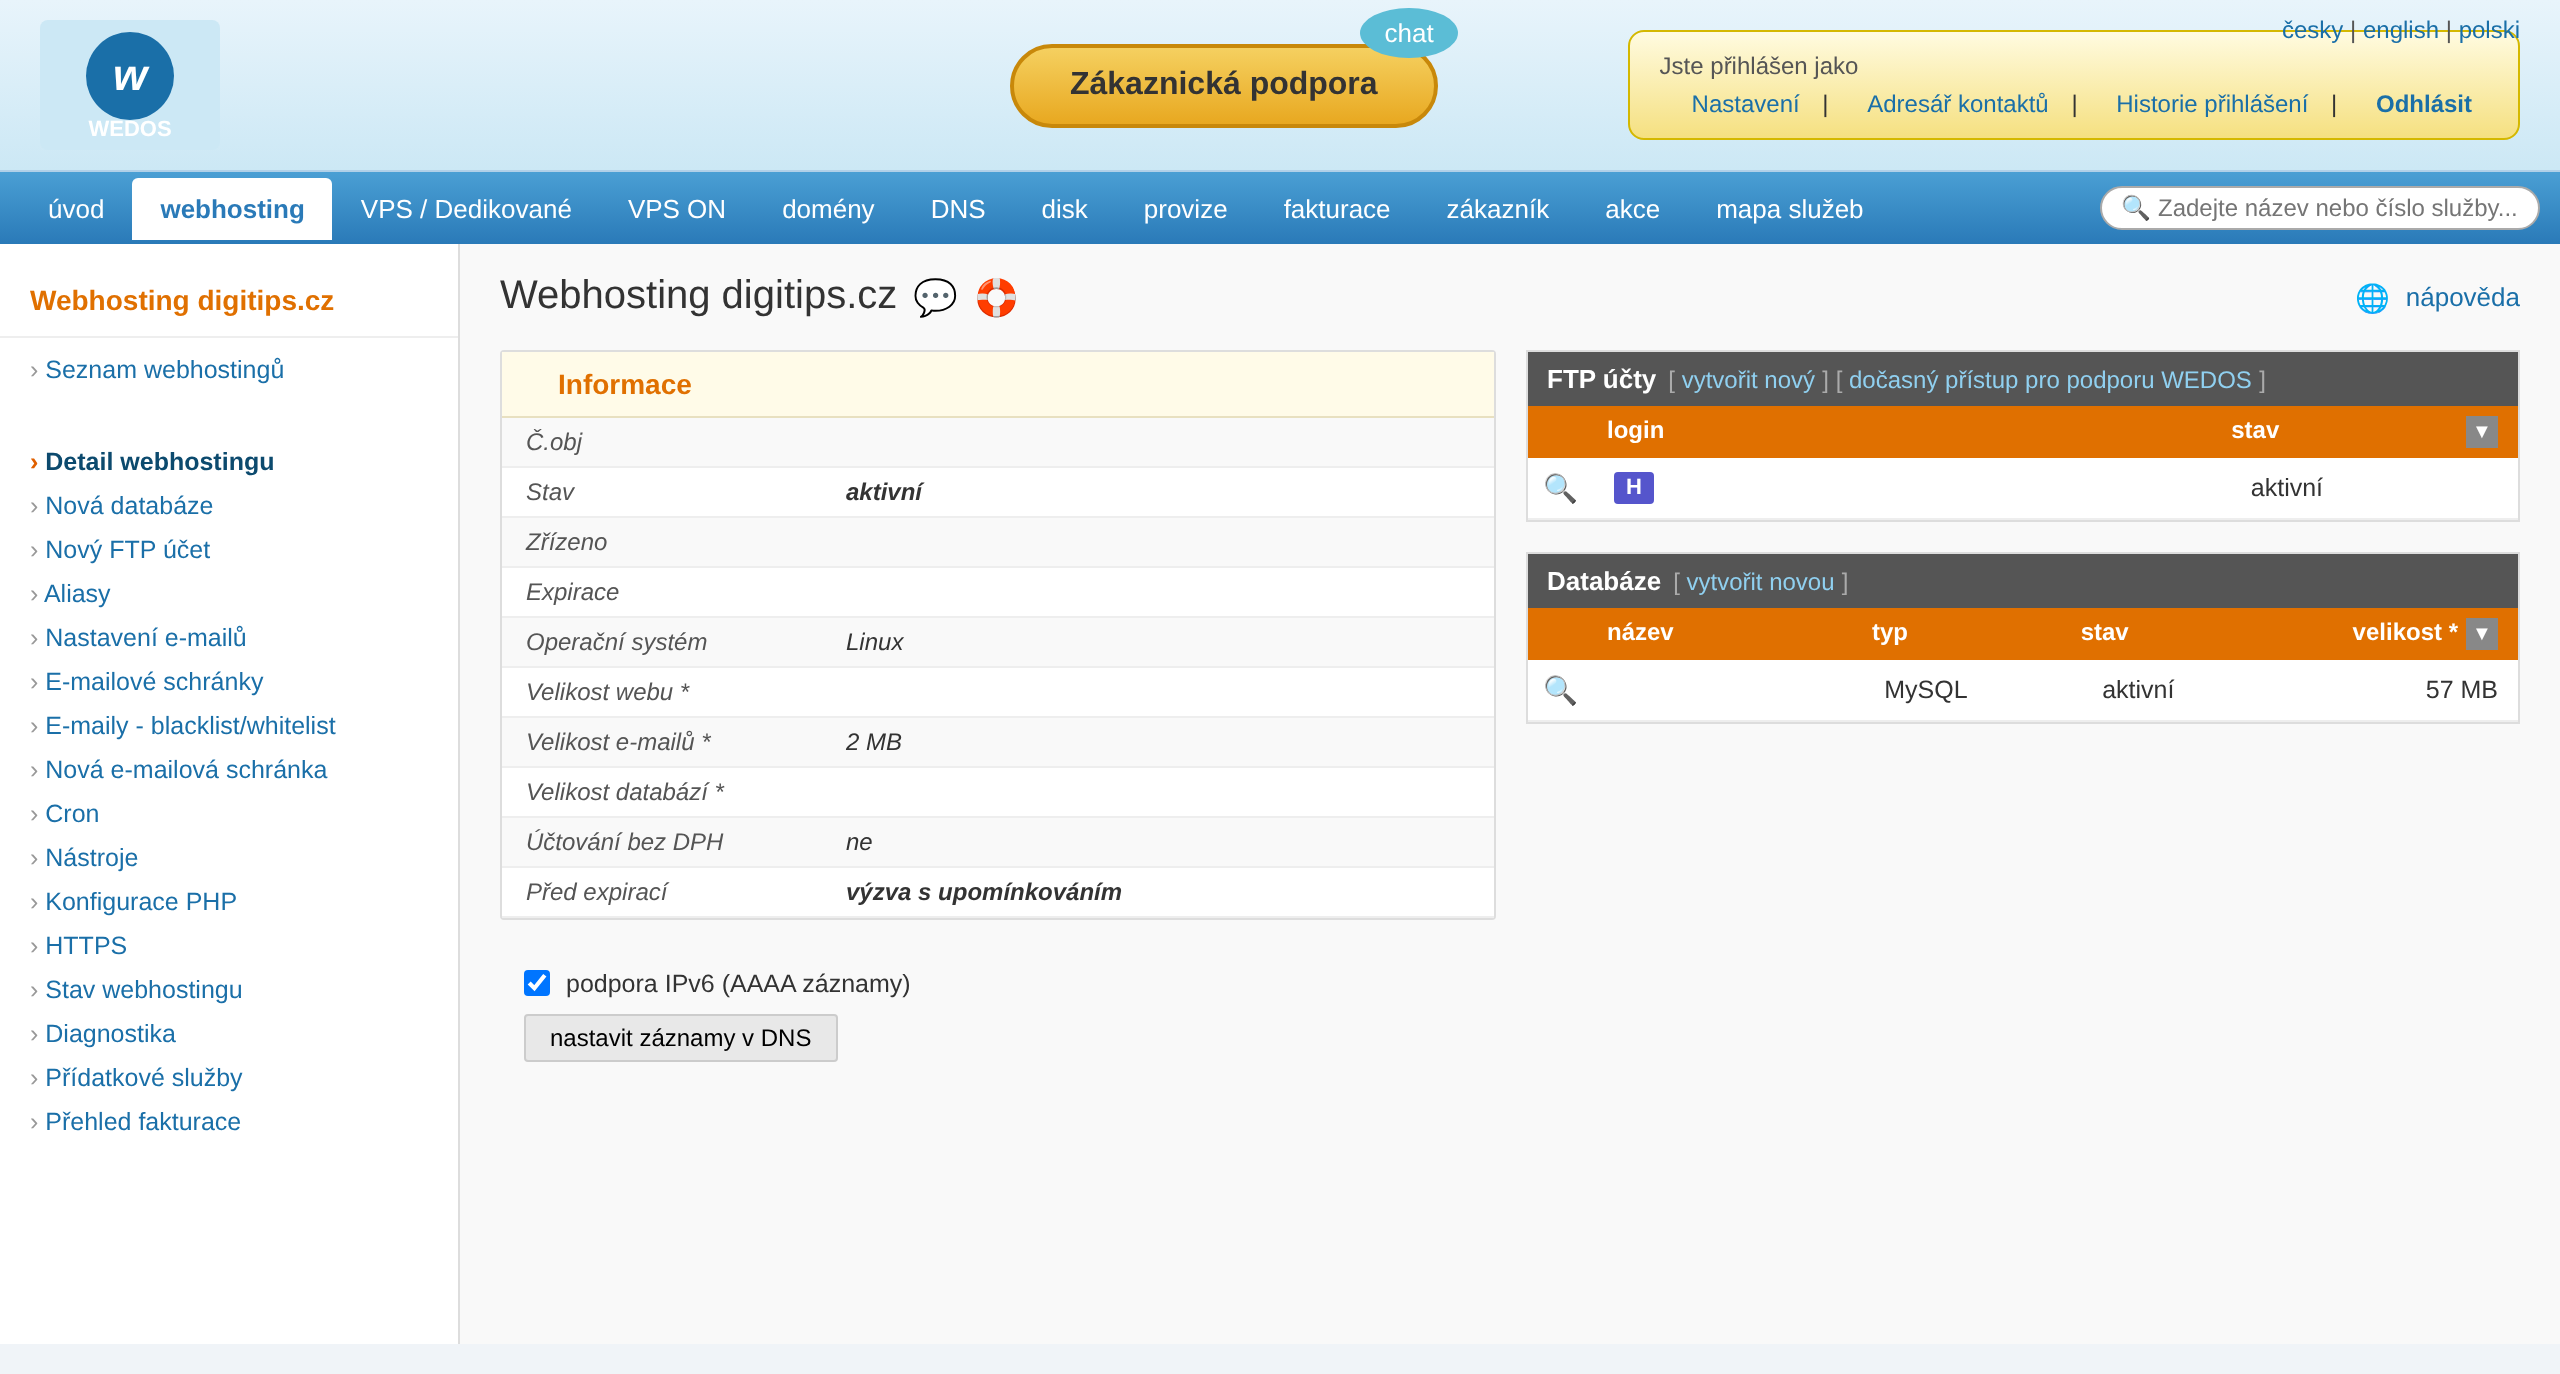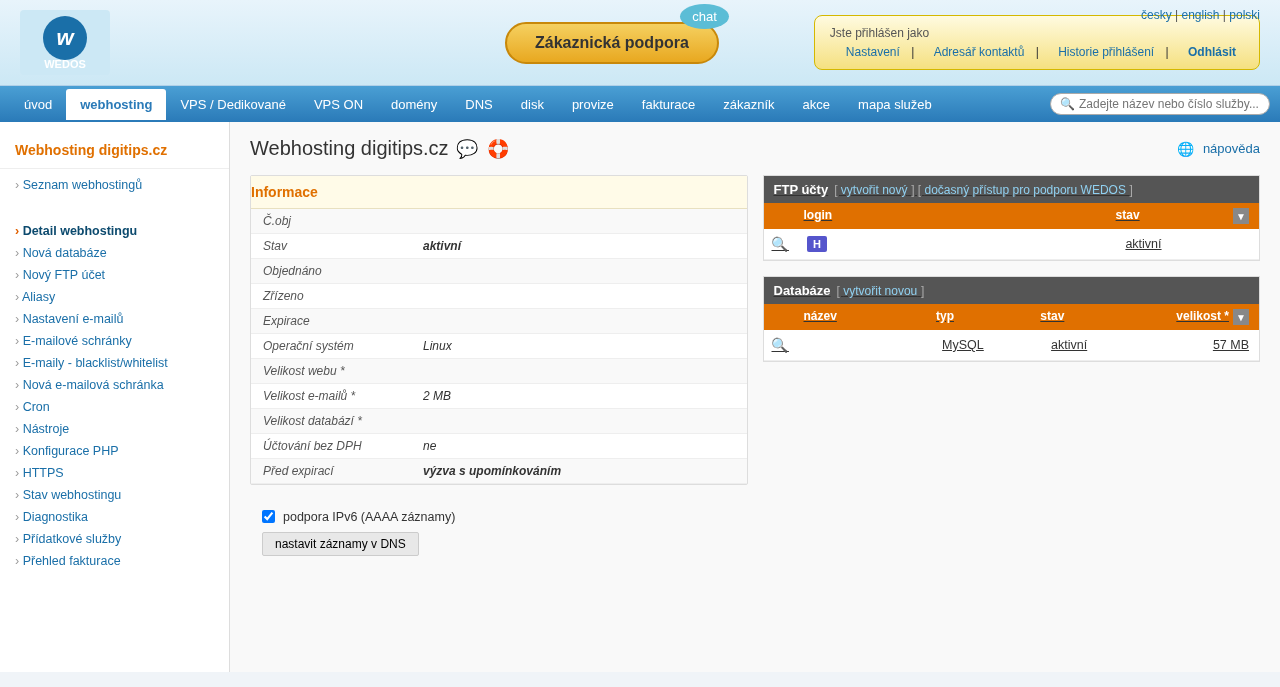--- a/index.html
+++ b/index.html
@@ -197,21 +197,21 @@
     .info-section {
       background: white;
       border: 1px solid #ddd;
       margin-bottom: 15px;
       border-radius: 2px;
     }
     .info-section-title {
       color: #e07000;
       font-weight: bold;
       font-size: 14px;
-      padding: 8px 0;
+      padding: 8px 28px;
       background: #fffbe8;
       border-bottom: 1px solid #e8e0c0;
     }
     .info-table {
       width: 100%;
       border-collapse: collapse;
     }
     .info-table tr:nth-child(odd) { background: #f9f9f9; }
     .info-table tr:nth-child(even) { background: white; }
     .info-table td {
@@ -226,21 +226,20 @@
 
     
     .right-sections {
       display: flex;
       flex-direction: column;
       gap: 15px;
     }
     .ftp-section, .db-section {
       background: white;
       border: 1px solid #ddd;
-      text-decoration: underline;
     }
     .section-header {
       background: #555;
       color: white;
       padding: 6px 10px;
       font-size: 13px;
       font-weight: bold;
       display: flex;
       align-items: center;
       gap: 6px;
@@ -451,24 +450,20 @@
               <tbody>
                 <tr>
                   <td>Č.obj</td>
                   <td></td>
                 </tr>
                 <tr>
                   <td>Stav</td>
                   <td class="status-active">aktivní</td>
                 </tr>
                 <tr>
-                  <td>Objednáno</td>
-                  <td></td>
-                </tr>
-                <tr>
                   <td>Zřízeno</td>
                   <td></td>
                 </tr>
                 <tr>
                   <td>Expirace</td>
                   <td></td>
                 </tr>
                 <tr>
                   <td>Operační systém</td>
                   <td>Linux</td>

